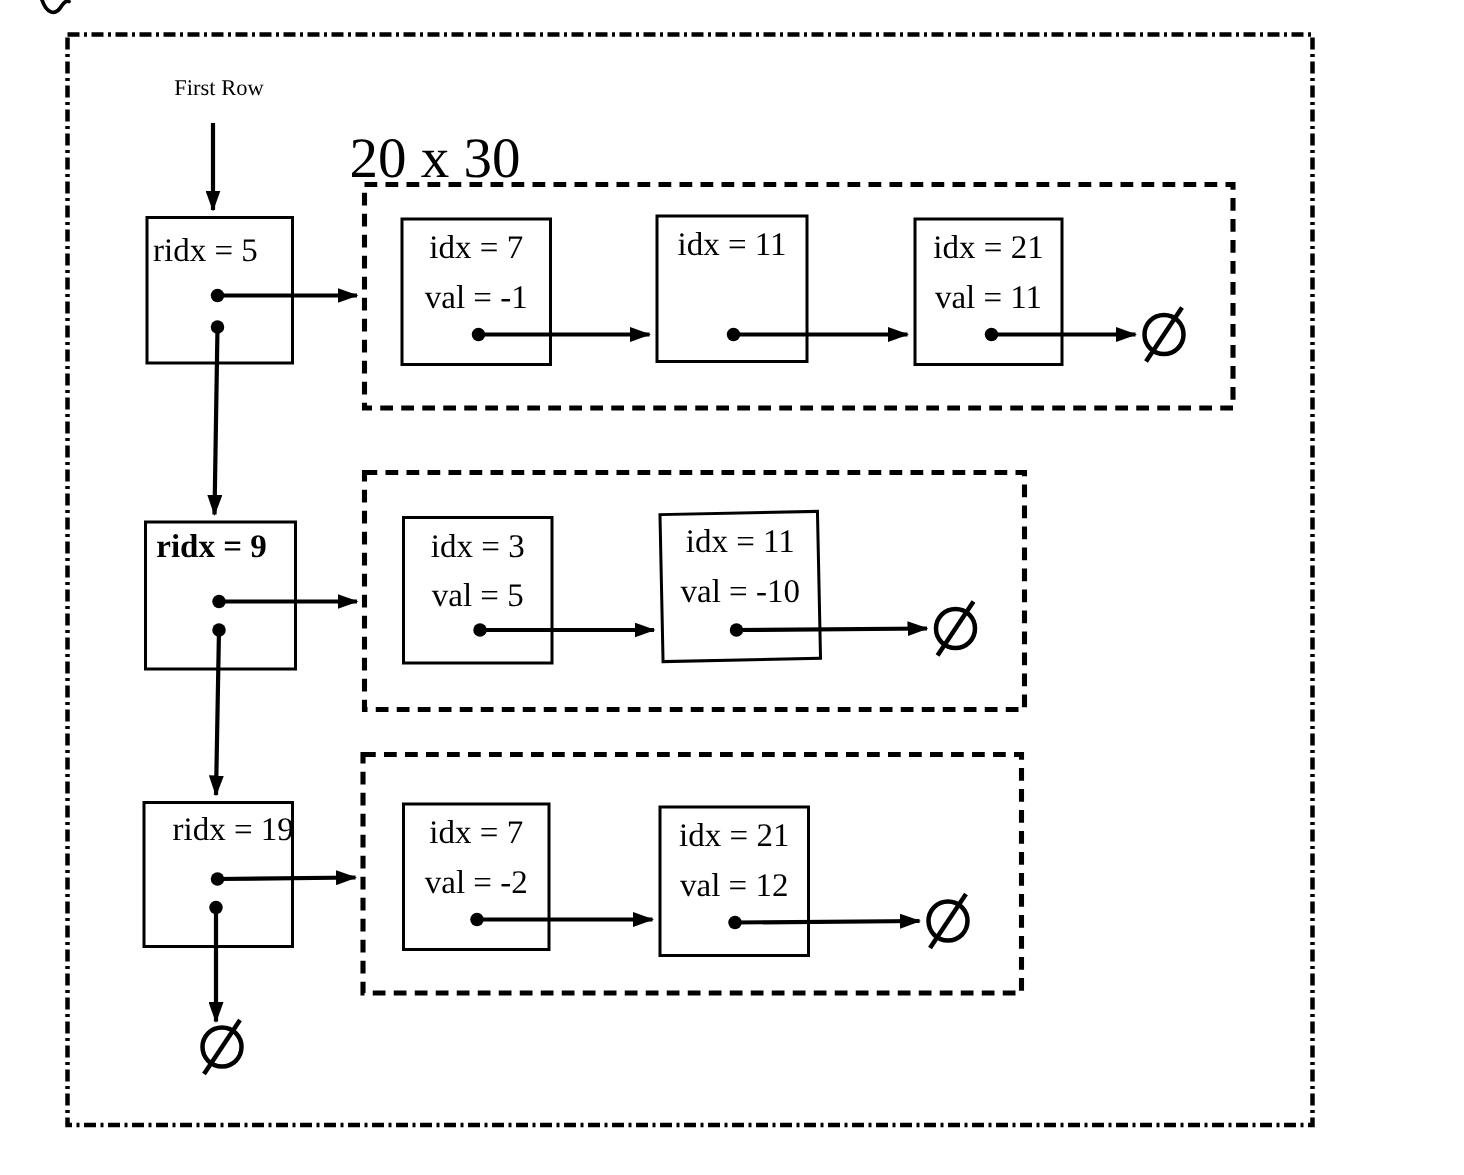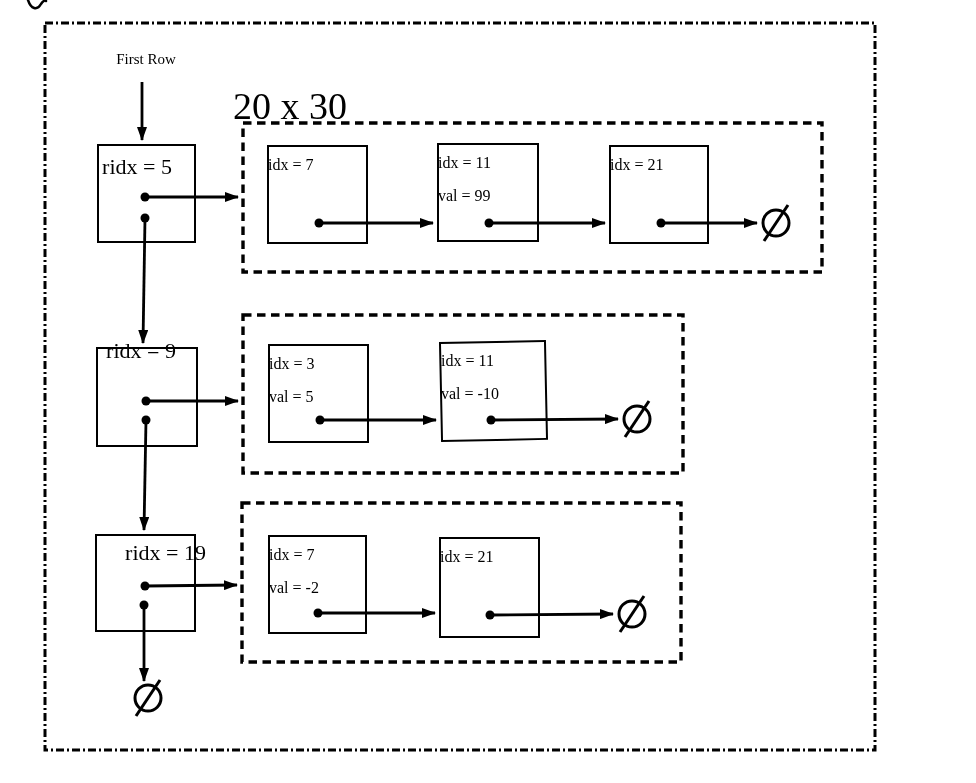--- a/index.html
+++ b/index.html
@@ -6,21 +6,21 @@
   .stage{
     position:relative;width:976px;height:783px;background:#ffffff;
     font-family:"Liberation Serif","DejaVu Serif",serif;color:#000;
     overflow:hidden;
   }
   svg{position:absolute;left:0;top:0;}
   .txt{position:absolute;white-space:nowrap;}
   .title{display:flex;gap:30px;font-size:38px;line-height:40px;}
   .small-label{font-size:15px;line-height:22px;text-align:center;}
   .node-label{font-size:22px;line-height:22px;text-align:center;}
-  .ebox-text{font-size:16px;line-height:33px;}
+  .ebox-text{text-align:center;font-size:22px;line-height:33px;}
 </style>
 </head>
 <body>
 
 <div class="stage">
 
   <svg width="976" height="783" viewBox="0 0 976 783">
     <defs>
       <marker id="ah" viewBox="0 0 14 10" refX="13" refY="5" markerWidth="14" markerHeight="10" orient="auto" markerUnits="userSpaceOnUse">
         <path d="M0,0 L14,5 L0,10 Z" fill="#000"></path>
@@ -100,44 +100,46 @@
     </g>
   </svg>
 
   <div class="txt title" style="left:233px;top:42px;margin-top:44px;">
     <span>20 x 30</span>
   </div>
 
   <div class="txt small-label" style="left:91px;top:48px;width:110px;">First Row</div>
 
   <div class="txt node-label" style="left:98px;top:156px;width:78px;">ridx = 5</div>
-  <div class="txt node-label" style="left:97px;top:340px;width:88px;">ridx = 9</div>
-  <div class="txt node-label" style="left:112px;top:542px;width:107px;">ridx = 19</div>
+  <div class="txt node-label" style="left:97px;top:353px;width:88px;font-weight:bold;">ridx = 9</div>
+  <div class="txt node-label" style="left:102px;top:542px;width:107px;">ridx = 19</div>
 
   <div class="txt ebox-text" style="left:268px;top:148px;width:99px;">
     <div>idx = 7</div>
+    <div>val = -1</div>
   </div>
   <div class="txt ebox-text" style="left:438px;top:146px;width:100px;">
     <div>idx = 11</div>
-    <div>val = 99</div>
   </div>
   <div class="txt ebox-text" style="left:610px;top:148px;width:98px;">
     <div>idx = 21</div>
+    <div>val = 11</div>
   </div>
 
   <div class="txt ebox-text" style="left:269px;top:347px;width:99px;">
     <div>idx = 3</div>
     <div>val = 5</div>
   </div>
   <div class="txt ebox-text" style="left:441px;top:344px;width:105px;">
     <div>idx = 11</div>
     <div>val = -10</div>
   </div>
 
   <div class="txt ebox-text" style="left:269px;top:538px;width:97px;">
     <div>idx = 7</div>
     <div>val = -2</div>
   </div>
   <div class="txt ebox-text" style="left:440px;top:540px;width:99px;">
     <div>idx = 21</div>
+    <div>val = 12</div>
   </div>
 
 </div>
 
 </body></html>

